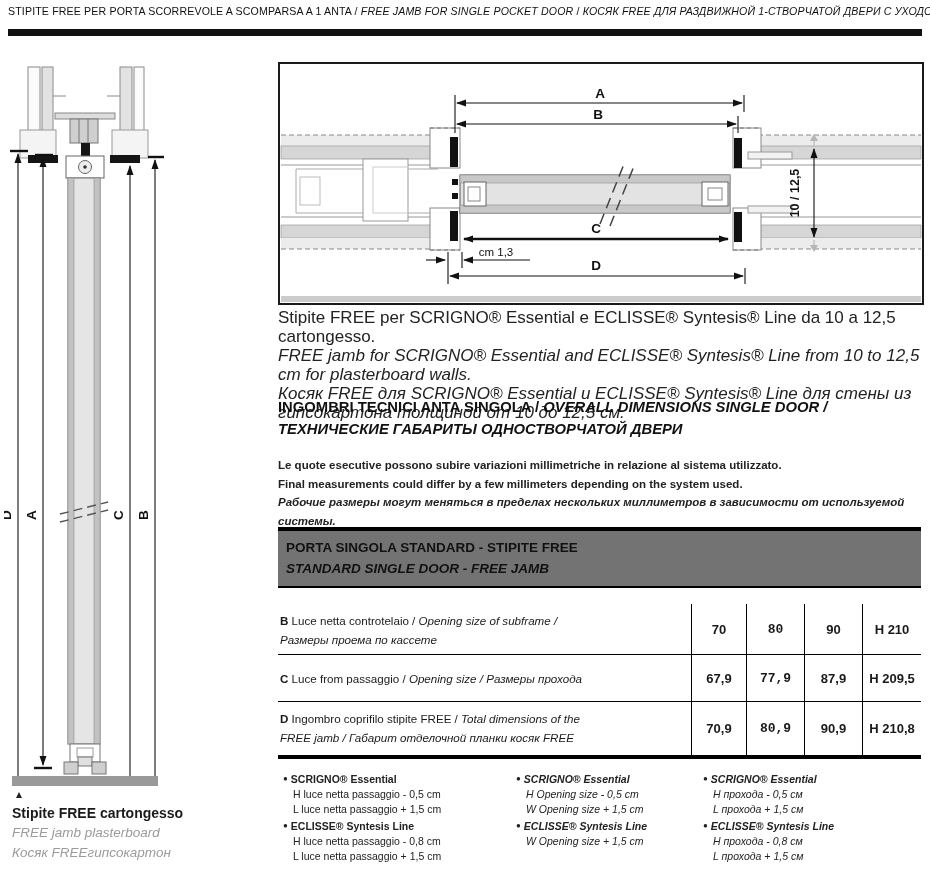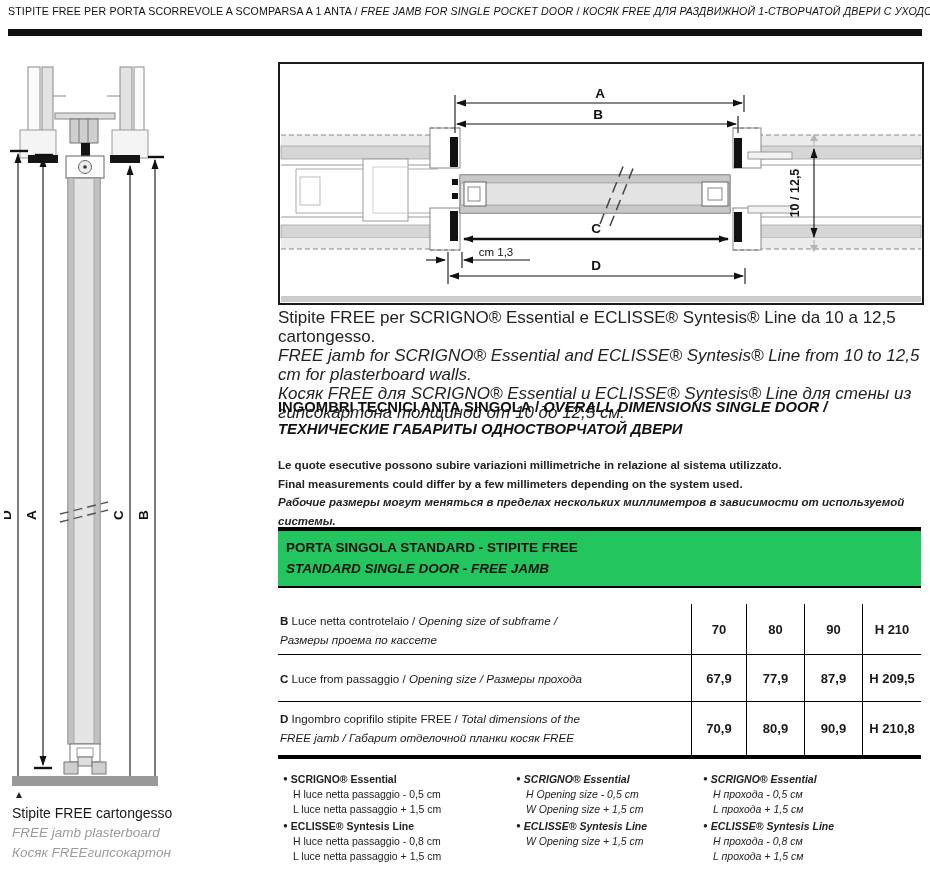--- a/index.html
+++ b/index.html
@@ -8,41 +8,41 @@
     font-family:"Liberation Sans",sans-serif;color:#1a1a1a;overflow:hidden;
   }
   .abs{position:absolute;}
   
   .doc-title{left:8px;top:5px;width:916px;font-size:10.6px;letter-spacing:.15px;white-space:nowrap;color:#111;}
   .doc-title .it{font-style:normal;}
   .doc-title .em{font-style:italic;}
   .title-bar{left:8px;top:29px;width:914px;height:7px;background:#101010;}
   
   .left-caption{left:12px;top:803px;line-height:20px;}
-  .left-caption .l1{font-size:14px;font-weight:normal;color:#1a1a1a;}
+  .left-caption .l1{font-size:14px;font-weight:bold;color:#1a1a1a;}
   .left-caption .l2{font-size:13.5px;font-style:italic;color:#9b9b9b;}
   
   .rd-caption{left:278px;top:308px;width:648px;font-size:17px;line-height:19px;color:#222;}
   .rd-caption .em{font-style:italic;}
   .section-heading{left:278px;top:397px;width:648px;font-size:14.8px;font-weight:bold;line-height:21.5px;color:#111;}
   .section-heading .em{font-style:italic;}
   .section-notes{left:278px;top:456px;width:648px;font-size:11.5px;line-height:18.7px;color:#222;font-weight:bold;}
   .section-notes .em{font-style:italic;}
   .band{left:278px;top:527px;width:635px;border-top:4px solid #000;border-bottom:2px solid #000;
-        background:#22c55e;padding:6px 0 7px 8px;font-size:13.5px;font-weight:bold;line-height:21px;color:#111;}
+        background:#737373;padding:6px 0 7px 8px;font-size:13.5px;font-weight:bold;line-height:21px;color:#111;}
   .band .em{font-style:italic;}
   .t-container{position:absolute;left:278px;top:566px;width:643px;border-bottom:4px solid #000;}
   .t-row{display:flex;border-bottom:1.5px solid #000;align-items:stretch;}
   .t-row:last-child{border-bottom:none;}
   .t-desc{width:413px;padding:7px 12px 0 2px;font-size:11.6px;line-height:19px;box-sizing:border-box;}
   .t-desc b{font-weight:bold;}
   .t-desc .em{font-style:italic;}
   .t-val{width:55px;border-left:1.5px solid #000;display:flex;align-items:center;justify-content:center;
          font-weight:bold;font-size:13px;box-sizing:border-box;}
-  .t-val.w2{width:58px;}
+  .t-val.w2{width:58px;font-family:Liberation Mono, monospace;}
   .t-val.w3{width:58px;}
   .t-val.w4{width:59px;}
   .rowB{height:50px;}
   .rowC{height:46px;}
   .rowD{height:53px;}
   
   .fnote{top:771px;width:225px;font-size:10.5px;line-height:15.2px;color:#222;}
   .fnote.c1{left:283px;}
   .fnote.c2{left:516px;font-style:italic;}
   .fnote.c3{left:703px;font-style:italic;}

